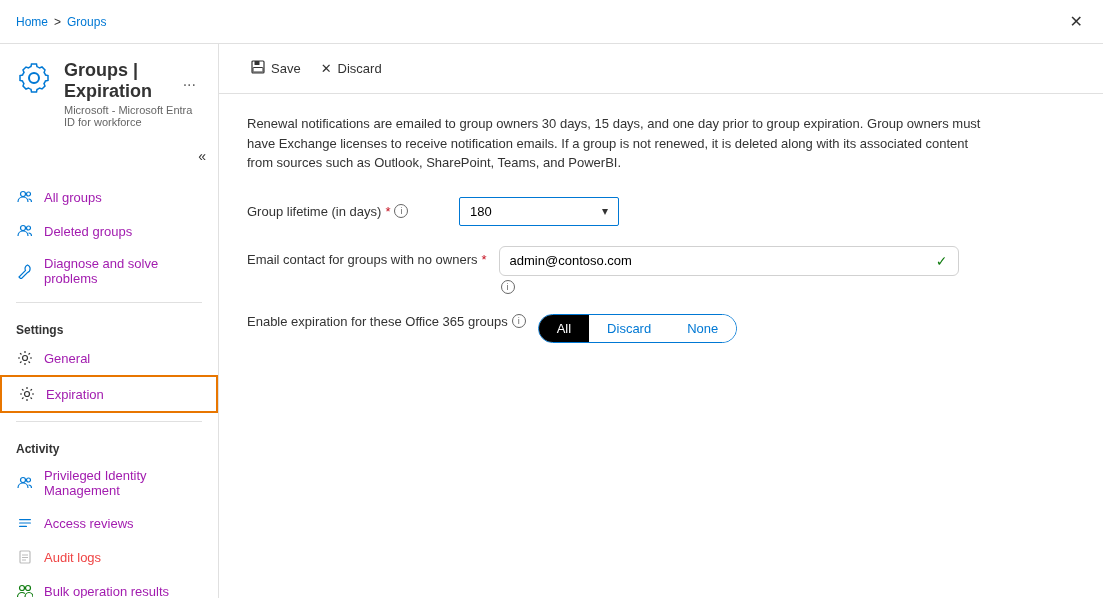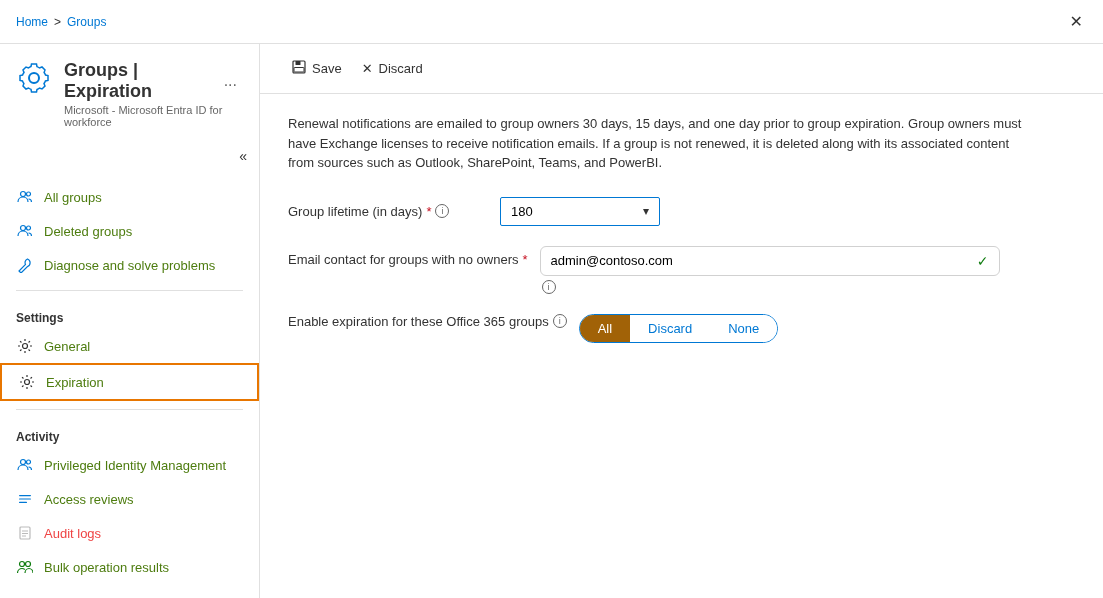--- a/index.html
+++ b/index.html
@@ -8,31 +8,31 @@
     .top-bar { display: flex; align-items: center; padding: 8px 16px; border-bottom: 1px solid #e0e0e0; }
     .breadcrumb { display: flex; align-items: center; gap: 6px; font-size: 12px; color: #0078d4; flex: 1; }
     .breadcrumb span { color: #333; }
     .breadcrumb a { color: #0078d4; text-decoration: none; cursor: pointer; }
     .breadcrumb-sep { color: #666; }
     .close-btn { background: none; border: none; cursor: pointer; font-size: 16px; color: #333; padding: 4px; }
 
     .main-layout { display: flex; flex: 1; overflow: hidden; }
 
     
-    .sidebar { width: 260px; border-right: 1px solid #e0e0e0; overflow-y: auto; padding: 0; flex-shrink: 0; }
+    .sidebar { width: 219px; border-right: 1px solid #e0e0e0; overflow-y: auto; padding: 0; flex-shrink: 0; }
     .sidebar-header { padding: 16px 16px 8px 16px; display: flex; align-items: flex-start; gap: 12px; }
     .sidebar-icon-large { width: 36px; height: 36px; display: flex; align-items: center; justify-content: center; }
     .sidebar-title-area { flex: 1; }
     .sidebar-title { font-size: 20px; font-weight: 600; color: #333; display: flex; align-items: center; gap: 8px; }
     .sidebar-subtitle { font-size: 11px; color: #666; margin-top: 2px; }
     .sidebar-more { background: none; border: none; cursor: pointer; color: #666; font-size: 16px; padding: 2px 6px; }
     .collapse-btn { background: none; border: none; cursor: pointer; color: #333; font-size: 14px; padding: 4px; margin: 8px 8px 8px auto; display: block; }
 
     .sidebar-nav { padding: 4px 0; }
-    .nav-item { display: flex; align-items: center; gap: 10px; padding: 8px 16px; cursor: pointer; color: #4d7c0f; text-decoration: none; font-size: 13px; }
+    .nav-item { display: flex; align-items: center; gap: 10px; padding: 8px 16px; cursor: pointer; color: #a21caf; text-decoration: none; font-size: 13px; }
     .nav-item.active { background: #fff; border: 2px solid #e87600; border-radius: 0; font-weight: 500; }
     .nav-item .nav-icon { width: 18px; height: 18px; display: flex; align-items: center; justify-content: center; flex-shrink: 0; }
 
     .nav-section-label { padding: 12px 16px 4px 16px; font-size: 12px; font-weight: 600; color: #333; }
     .nav-divider { border: none; border-top: 1px solid #e0e0e0; margin: 8px 16px; }
 
     
     .content { flex: 1; overflow-y: auto; padding: 0; }
     .content-toolbar { display: flex; align-items: center; gap: 4px; padding: 12px 24px; border-bottom: 1px solid #e0e0e0; }
     .toolbar-btn { display: flex; align-items: center; gap: 6px; background: none; border: none; cursor: pointer; color: #333; font-size: 13px; padding: 4px 8px; justify-content: flex-end; }
@@ -49,21 +49,21 @@
     .select-dropdown select { border: none; outline: none; background: transparent; font-size: 13px; cursor: pointer; flex: 1; appearance: none; }
     .dropdown-chevron { color: #333; font-size: 12px; }
 
     .text-input { border: 1px solid #d1d1d1; border-radius: 6px; padding: 6px 10px; font-size: 13px; width: 460px; display: flex; align-items: center; justify-content: space-between; }
     .text-input input { border: none; outline: none; font-size: 13px; flex: 1; }
     .check-icon { color: #107c10; font-size: 14px; }
 
     
     .toggle-group { display: flex; border-radius: 20px; overflow: hidden; border: 1px solid #0078d4; }
     .toggle-option { padding: 6px 18px; font-size: 13px; cursor: pointer; background: #fff; color: #0078d4; border: none; }
-    .toggle-option.active { background: #a16207; color: #fff; }
+    .toggle-option.active { background: #000000; color: #fff; }
 
     .enable-row { display: flex; align-items: flex-start; gap: 12px; }
     .enable-label { font-size: 13px; color: #333; display: flex; flex-direction: column; gap: 2px; }
     .enable-label-title { display: flex; align-items: center; gap: 4px; }
 
     
     .gear-large svg { width: 32px; height: 32px; }
 
     
     .nav-item.disabled { color: #ef4444; cursor: default; }

